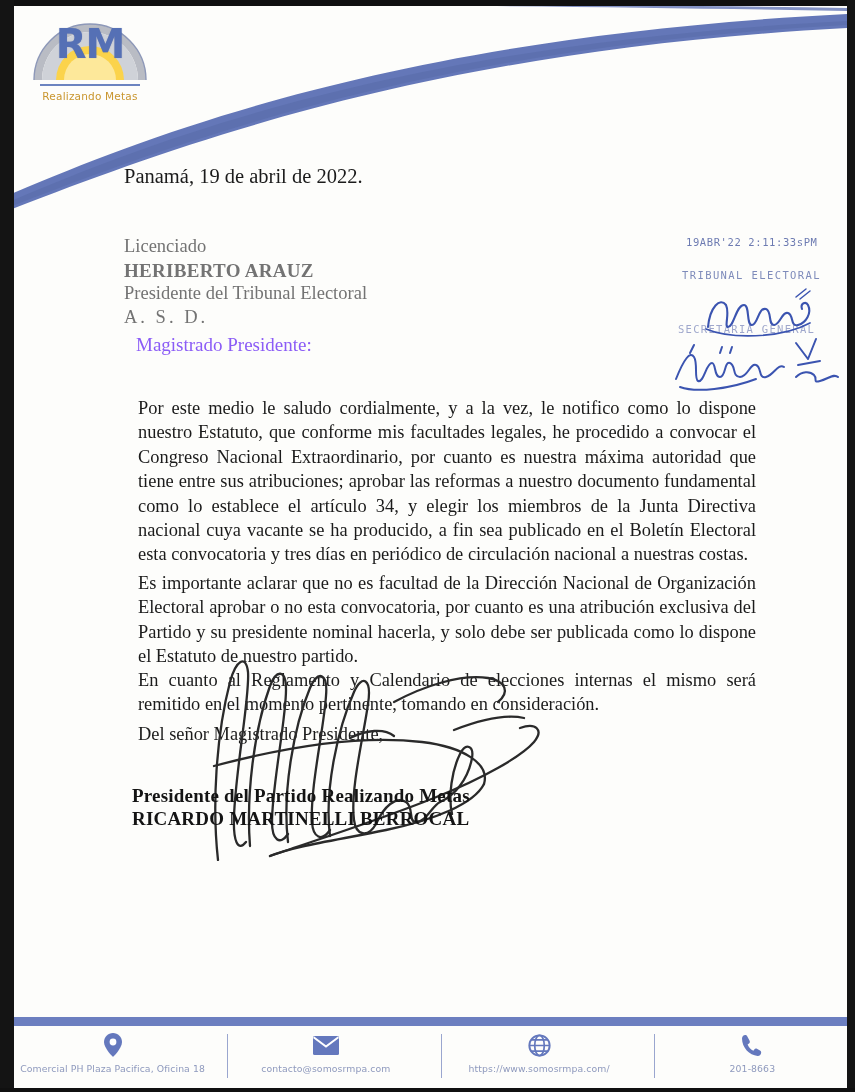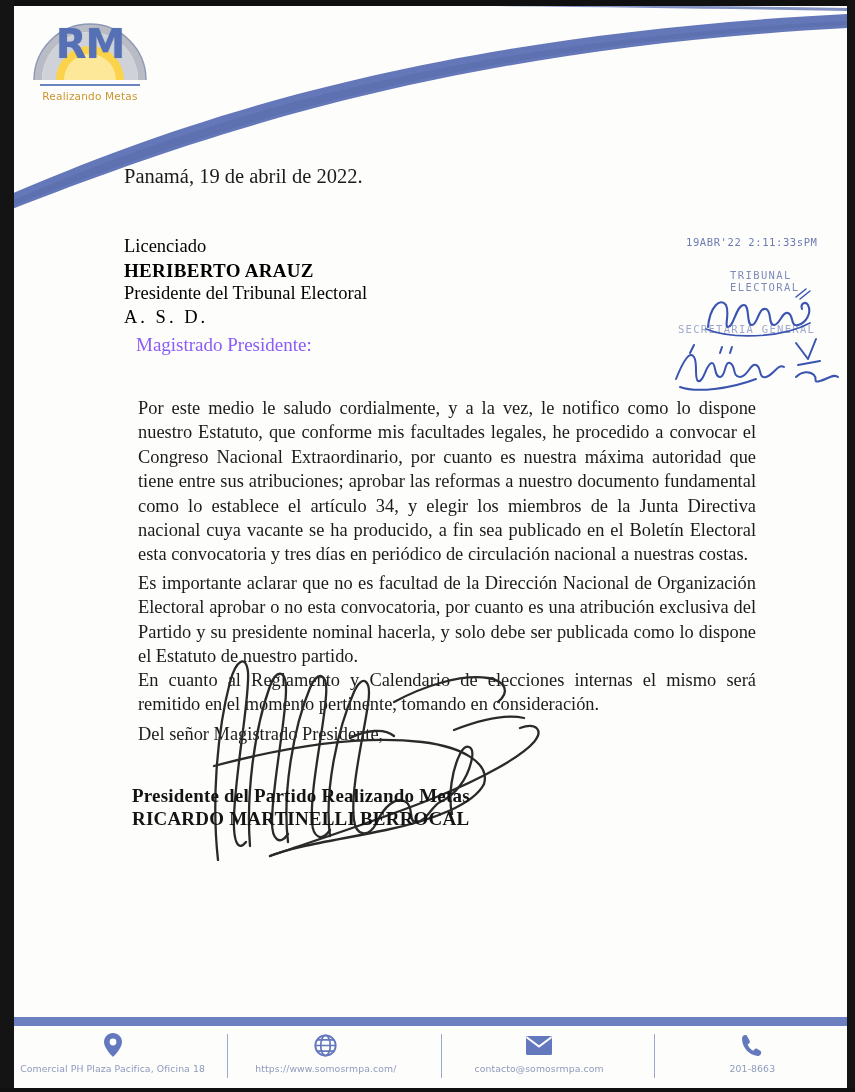--- a/index.html
+++ b/index.html
@@ -25,42 +25,42 @@
   .logo-rm{position:absolute;left:0;width:140px;top:6px;text-align:center;
     font-family:"DejaVu Sans",sans-serif;font-weight:bold;font-size:40px;letter-spacing:-1px;
     color:#5570b5;line-height:40px;text-shadow:0 0 1px rgba(60,80,150,.5);}
   .logo-rule{position:absolute;left:20px;top:66px;width:100px;height:2px;background:#6c84c0;}
   .logo-tag{position:absolute;left:0;top:72px;width:140px;text-align:center;
     font-family:"DejaVu Sans",sans-serif;font-weight:normal;font-size:10.5px;color:#c9962f;letter-spacing:.2px;}
 
   
   .date{position:absolute;left:110px;top:159px;font-size:20.5px;color:#1b1b1b;}
 
-  .addr{position:absolute;left:110px;top:229px;font-size:18.5px;line-height:23.5px;color:#000000;}
+  .addr{position:absolute;left:110px;top:229px;font-size:18.5px;line-height:23.5px;color:#737373;}
   .addr .b{font-weight:bold;font-size:19px;letter-spacing:.3px;}
   .addr .asd{letter-spacing:3px;}
 
   .salutation{position:absolute;left:122px;top:328px;font-size:19px;color:#8b5cf6;}
 
   .para{position:absolute;left:118px;width:618px;font-size:18.4px;line-height:24.4px;
     text-align:justify;color:#1b1b1b;margin-left:6px;}
   .p1{top:390px;}
   .p2{top:565px;}
   .p3{top:662px;}
   .p4{top:716px;}
 
   .sign-name{position:absolute;left:118px;top:778px;font-weight:bold;font-size:19px;
     line-height:23px;letter-spacing:.2px;color:#141414;}
 
   
   .stamp{position:absolute;left:660px;top:225px;width:180px;height:160px;pointer-events:none;}
   .stamp-time{position:absolute;left:12px;top:5px;font-family:"DejaVu Sans Mono",monospace;
     font-size:10.5px;color:#5a6aa8;letter-spacing:.6px;opacity:.88;}
   .stamp-org{position:absolute;left:8px;top:38px;font-family:"DejaVu Sans Mono",monospace;
-    font-size:10.5px;color:#5f6fab;letter-spacing:1.4px;opacity:.8;margin-left:48px;}
+    font-size:10.5px;color:#5f6fab;letter-spacing:1.4px;opacity:.8;}
   .stamp-sec{position:absolute;left:4px;top:92px;font-family:"DejaVu Sans Mono",monospace;
     font-size:10.5px;color:#7b87ba;letter-spacing:1.3px;opacity:.72;}
 
   
   .footer-bar{position:absolute;left:0;top:1011px;width:833px;height:9px;background:#6c7fc0;}
   .footer{position:absolute;left:0;top:1026px;width:837px;height:56px;display:flex;gap:16px;}
   .fcol{flex:1;position:relative;display:flex;flex-direction:column;align-items:center;justify-content:flex-start;}
   .fcol + .fcol::before{content:"";position:absolute;left:0;top:2px;width:1px;height:44px;background:#9aa6cf;}
   .ficon{height:26px;display:flex;align-items:center;justify-content:center;color:#6478bd;}
   .ftext{margin-top:5px;font-family:"DejaVu Sans",sans-serif;font-size:9.3px;color:#8e99bd;
@@ -174,41 +174,41 @@
           <svg width="18" height="24" viewBox="0 0 18 24">
               <path d="M9 0C4 0 0 4 0 9c0 6.5 9 15 9 15s9-8.5 9-15c0-5-4-9-9-9z" fill="#6478bd"></path>
               <circle cx="9" cy="9" r="3.4" fill="#ffffff"></circle>
             </svg>
         </div>
         <div class="ftext">Comercial PH Plaza Pacifica, Oficina 18</div>
       </div>
 
       <div class="fcol">
         <div class="ficon">
+          <svg width="26" height="19" viewBox="0 0 26 19">
+              <rect x="0" y="0" width="26" height="19" rx="1.5" fill="#6478bd"></rect>
+              <path d="M0.6 1.2 L13 10.5 L25.4 1.2" fill="none" stroke="#ffffff" stroke-width="2"></path>
+            </svg>
+        </div>
+        <div class="ftext">contacto@somosrmpa.com</div>
+      </div>
+
+      <div class="fcol">
+        <div class="ficon">
           <svg width="23" height="23" viewBox="0 0 24 24">
               <circle cx="12" cy="12" r="10.6" fill="none" stroke="#6478bd" stroke-width="2"></circle>
               <ellipse cx="12" cy="12" rx="5" ry="10.6" fill="none" stroke="#6478bd" stroke-width="1.8"></ellipse>
               <path d="M1.6 12h20.8M3.6 6.2h16.8M3.6 17.8h16.8" stroke="#6478bd" stroke-width="1.8" fill="none"></path>
             </svg>
         </div>
         <div class="ftext">https://www.somosrmpa.com/</div>
       </div>
 
       <div class="fcol">
         <div class="ficon">
-          <svg width="26" height="19" viewBox="0 0 26 19">
-              <rect x="0" y="0" width="26" height="19" rx="1.5" fill="#6478bd"></rect>
-              <path d="M0.6 1.2 L13 10.5 L25.4 1.2" fill="none" stroke="#ffffff" stroke-width="2"></path>
-            </svg>
-        </div>
-        <div class="ftext">contacto@somosrmpa.com</div>
-      </div>
-
-      <div class="fcol">
-        <div class="ficon">
           <svg width="22" height="23" viewBox="0 0 22 23">
               <path d="M4.2 1C2.4 1 1 2.6 1 4.6c0 9 7.4 17 15.6 17.3 2 .1 3.6-1.5 3.6-3.4 0-1-.4-1.7-1.2-2.1l-3.1-1.6c-1-.5-2-.2-2.6.7l-.9 1.3c-2.6-1.3-4.7-3.6-5.8-6.4l1.4-.9c.9-.6 1.1-1.7.6-2.7L6.2 2.3C5.8 1.5 5.1 1 4.2 1z" fill="#6478bd"></path>
             </svg>
         </div>
         <div class="ftext">201-8663</div>
       </div>
 
     </div>
 
   </div>

